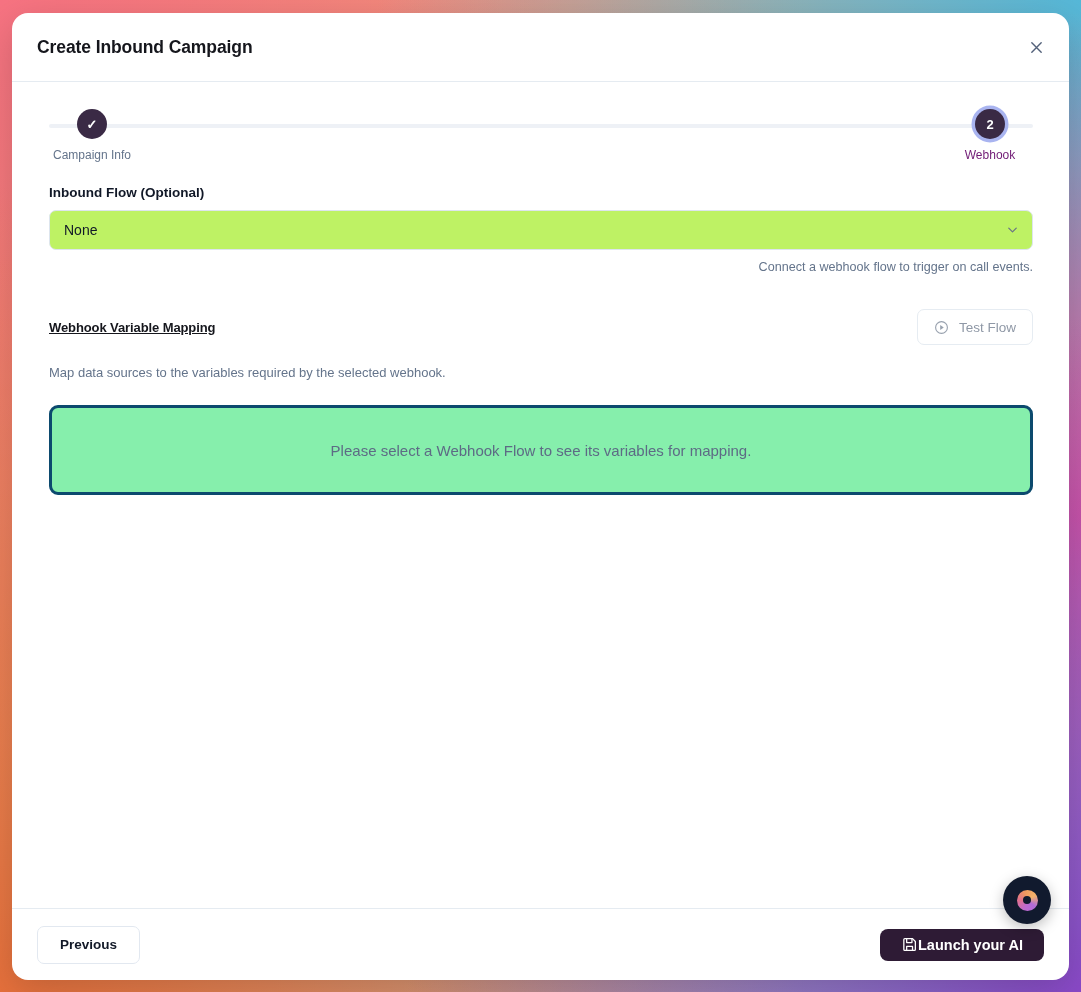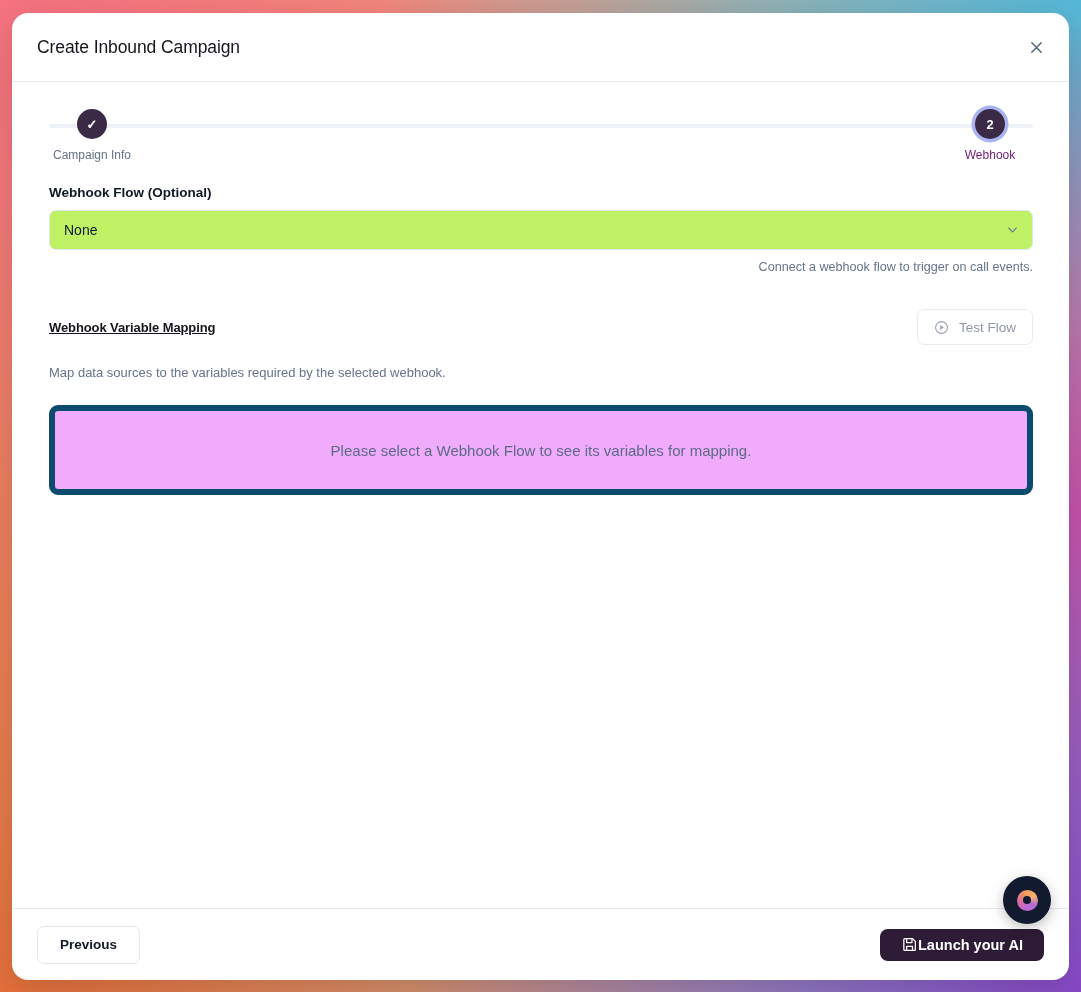--- a/index.html
+++ b/index.html
@@ -42,21 +42,21 @@
     height: 69px;
     flex: 0 0 69px;
     border-bottom: 1px solid #e5ebf1;
     display: flex;
     align-items: center;
     padding: 0 24px 0 25px;
     position: relative;
   }
   .modal-title {
     font-size: 17.5px;
-    font-weight: normal;
+    font-weight: bold;
     color: #15161c;
     letter-spacing: -0.1px;
   }
   .close-btn {
     position: absolute;
     right: 20px;
     top: 21px;
     width: 26px;
     height: 26px;
     display: flex;
@@ -202,26 +202,26 @@
 
   .section-desc {
     margin-top: 21px;
     font-size: 13px;
     color: #64748b;
   }
 
   .empty-box {
     margin-top: 25px;
     height: 90px;
-    border: 6px solid #0c4a6e;
+    border: 3px solid #0c4a6e;
     border-radius: 9px;
     display: flex;
     align-items: center;
     justify-content: center;
-    background: #f0abfc;
+    background: #86efac;
   }
   .empty-text {
     font-size: 15px;
     color: #5d6b85;
   }
 
   
   .modal-footer {
     flex: 0 0 72px;
     border-top: 1px solid #e5ebf1;
@@ -314,21 +314,21 @@
       </div>
       <div class="step current">
         <div class="step-circle">2</div>
         <div class="step-label">Webhook</div>
       </div>
     </div>
   </div>
 
   <div class="modal-body">
 
-    <div class="field-label">Webhook Flow (Optional)</div>
+    <div class="field-label">Inbound Flow (Optional)</div>
 
     <div class="select-wrap">
       <div class="select-box">
         <span>None</span>
       </div>
       <span class="select-chevron">
         <svg width="15" height="15" viewBox="0 0 16 16" fill="none" stroke="currentColor" stroke-width="1.4" stroke-linecap="round" stroke-linejoin="round">
           <path d="M4 6.5 L8 10.5 L12 6.5"></path>
         </svg>
       </span>

